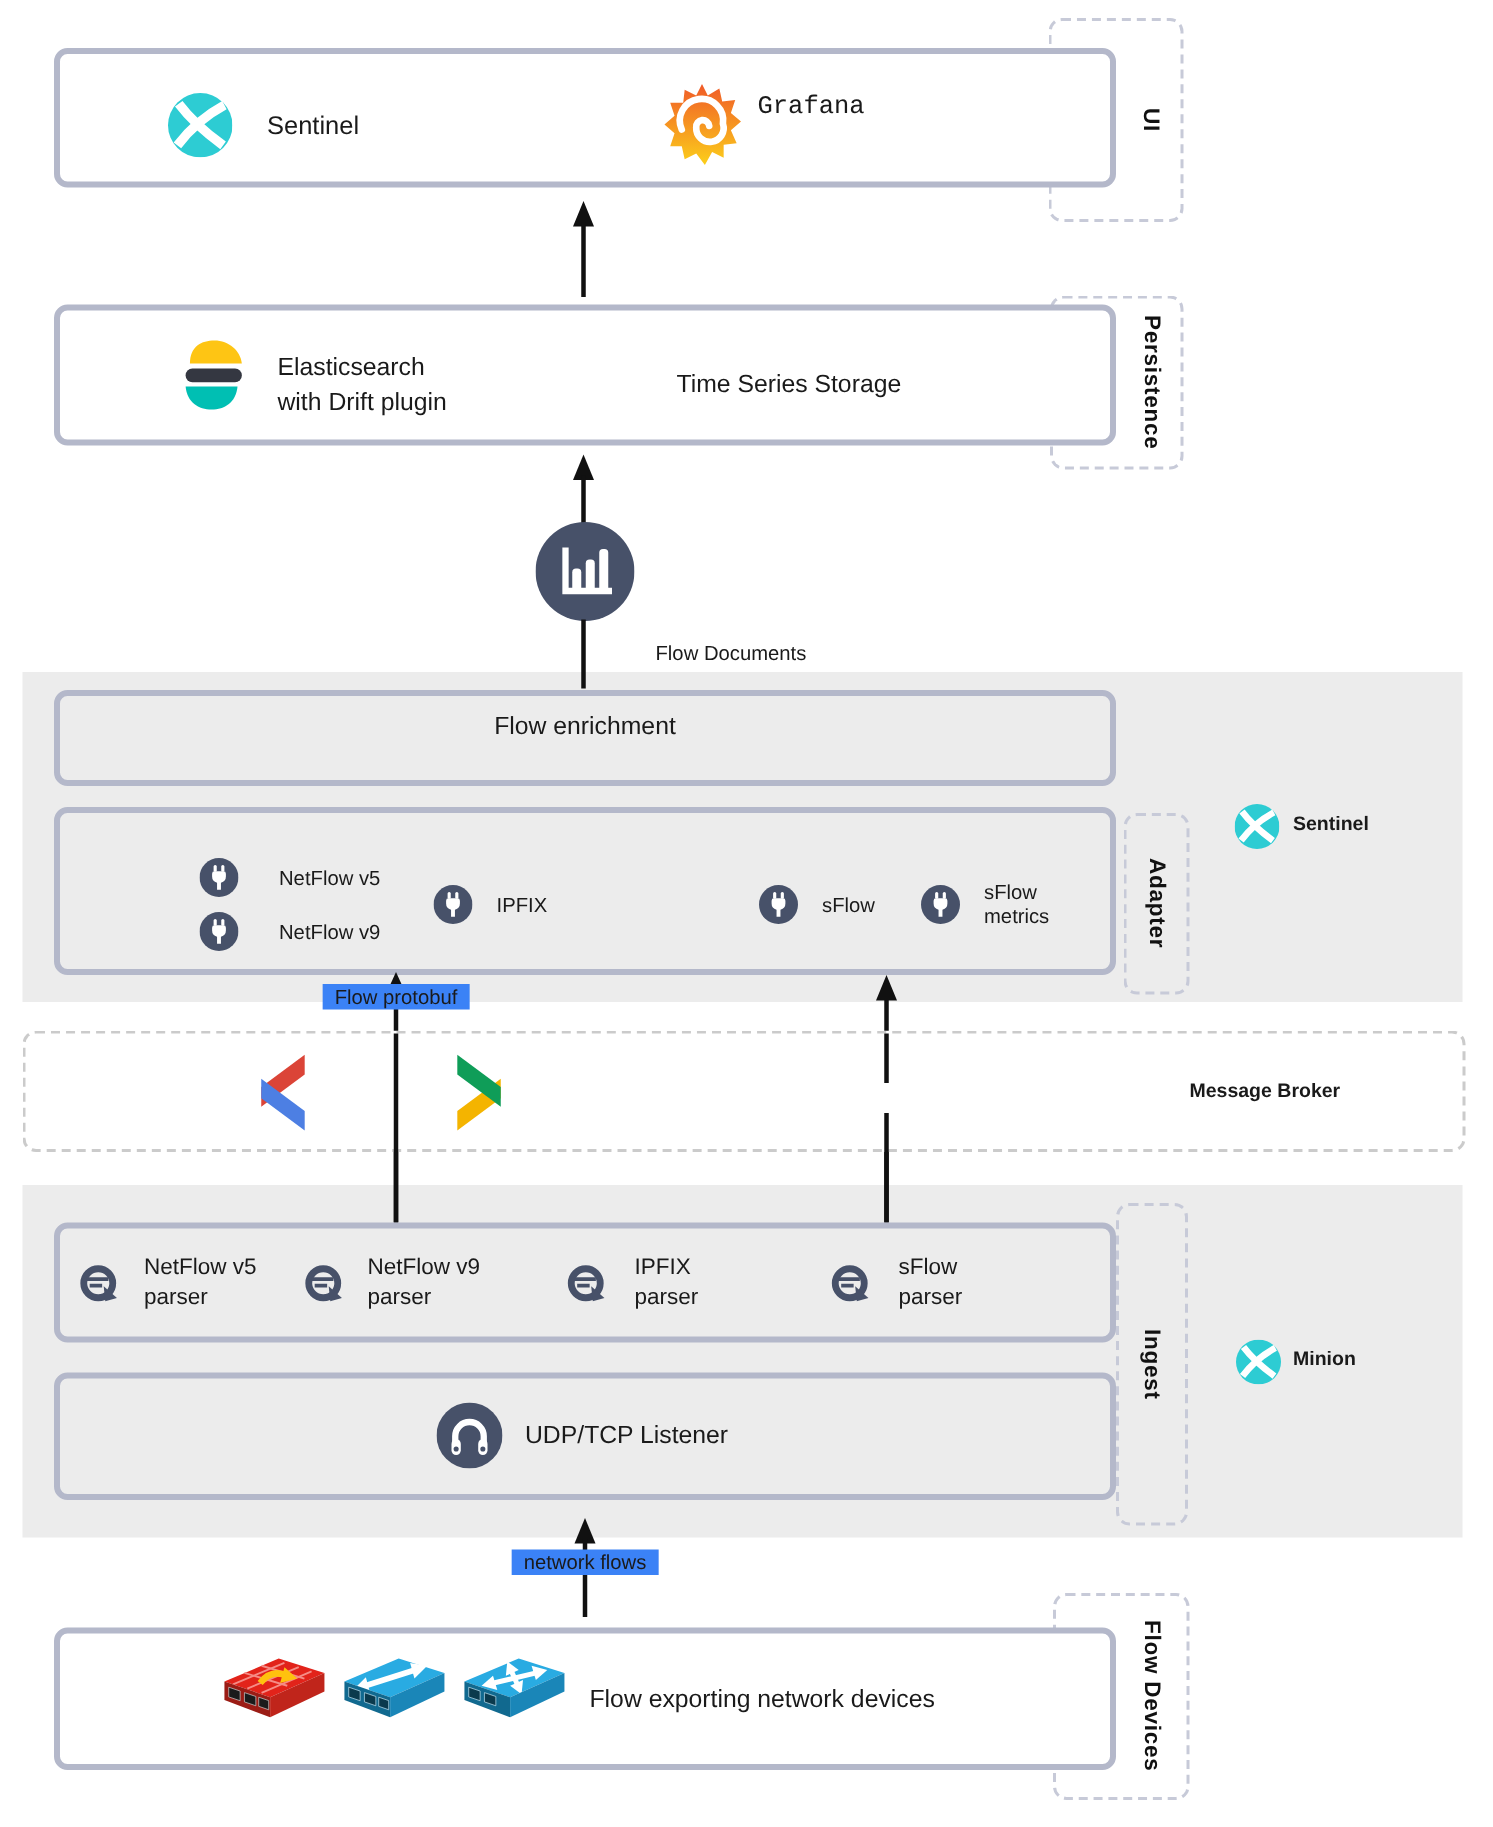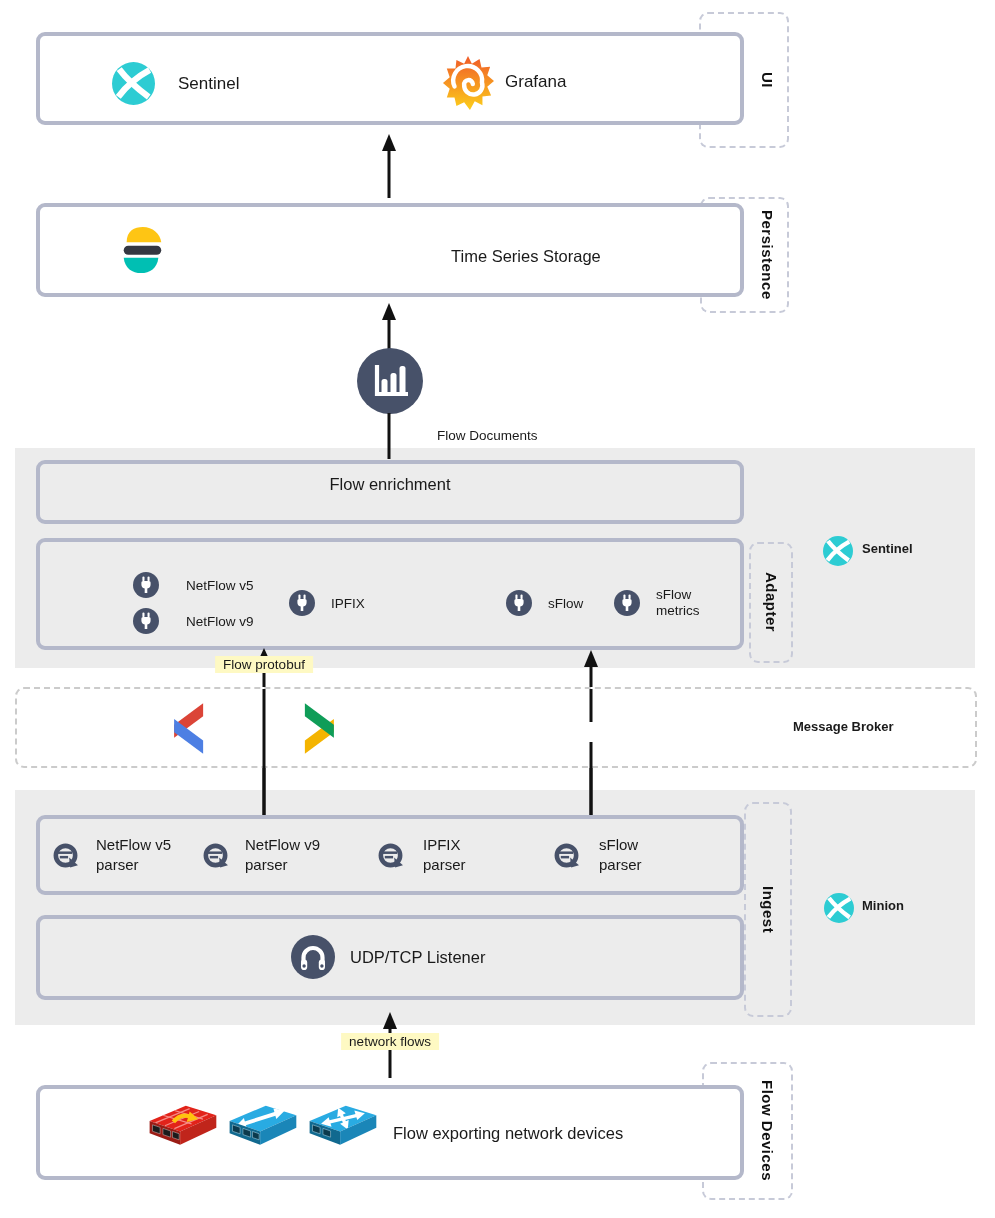--- a/index.html
+++ b/index.html
@@ -7,21 +7,21 @@
   .canvas{position:relative;width:995px;height:1218px;background:#fff;overflow:hidden;}
   .secbg{position:absolute;background:#ececec;}
   .box{position:absolute;border:4px solid #b4b8ca;border-radius:9px;box-sizing:border-box;}
   .box.white{background:#fff;}
   .dashbox{position:absolute;border:2px dashed #c7cad8;border-radius:9px;box-sizing:border-box;display:flex;align-items:center;justify-content:center;}
   .mbbox{position:absolute;border:2px dashed #cbcbcb;border-radius:9px;background:#fff;box-sizing:border-box;}
   .vlabel{writing-mode:vertical-rl;font-weight:700;font-size:15px;color:#111;letter-spacing:.5px;white-space:nowrap;}
   .vline{position:absolute;width:3px;background:#111;transform:translateX(-50%);}
   .ahead{position:absolute;width:0;height:0;border-left:7px solid transparent;border-right:7px solid transparent;border-bottom:17px solid #111;transform:translateX(-50%);}
   .ahead.small{border-left-width:5px;border-right-width:5px;border-bottom-width:11px;}
-  .elabel{position:absolute;transform:translateX(-50%);background:#fef9c3;font-size:13.5px;padding:1px 8px;white-space:nowrap;}
+  .elabel{position:absolute;transform:translateX(-50%);background:#3b82f6;font-size:13.5px;padding:1px 8px;white-space:nowrap;}
   .t{position:absolute;white-space:nowrap;}
   .t17{font-size:17px;}
   .t16{font-size:16.5px;}
   .t15{font-size:15px;line-height:20px;}
   .t13{font-size:13.5px;line-height:16px;}
   .title{font-size:13px;font-weight:700;}
   .icon{position:absolute;}
   .center-text{display:flex;align-items:center;justify-content:center;}
 </style>
 </head>
@@ -153,32 +153,36 @@
     <span class="vlabel">UI</span>
   </div>
   <div class="box white" style="left:36px;top:32px;width:708px;height:93px;"></div>
   <svg class="icon" style="left:112px;top:62px;" width="43" height="43">
       <use href="#onms-mark"></use>
     </svg>
   <div class="t t17" style="left:178px;top:74px;">Sentinel</div>
   <svg class="icon" style="left:442px;top:55px;" width="52" height="56">
       <use href="#grafana-mark"></use>
     </svg>
-  <div class="t t17" style="left:505px;top:72px;">Grafana</div>
+  <div class="t t17" style="left:505px;top:62px;font-family:Liberation Mono, monospace;">Grafana</div>
 
   <div class="ahead" style="left:389px;top:134px;"></div>
   <div class="vline" style="left:389px;top:148px;height:50px;"></div>
 
   <div class="dashbox" style="left:700px;top:197px;width:89px;height:116px;padding-left:46px;">
     <span class="vlabel">Persistence</span>
   </div>
   <div class="box white" style="left:36px;top:203px;width:708px;height:94px;"></div>
   <svg class="icon" style="left:117px;top:223px;" width="50" height="54">
       <use href="#es-mark"></use>
     </svg>
+  <div class="t t16" style="left:185px;top:234px;line-height:23px;">
+    <div>Elasticsearch</div>
+    <div>with Drift plugin</div>
+  </div>
   <div class="t t16" style="left:451px;top:247px;">Time Series Storage</div>
 
   <div class="ahead" style="left:389px;top:303px;"></div>
   <div class="vline" style="left:389px;top:317px;height:33px;"></div>
 
   <svg class="icon" style="left:357px;top:348px;" width="66" height="66">
       <use href="#chart-mark"></use>
     </svg>
   <div class="t t13" style="left:437px;top:392px;margin-top:36px;">Flow Documents</div>
   <div class="vline" style="left:389px;top:413px;height:46px;"></div>

